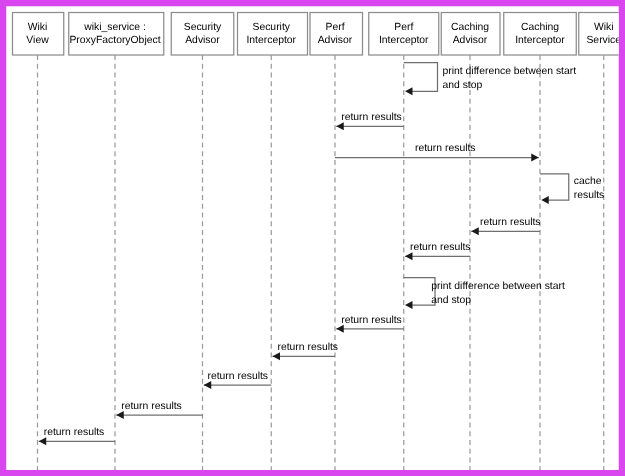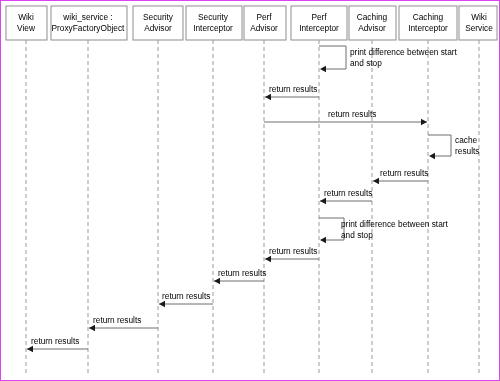--- a/index.html
+++ b/index.html
@@ -5,21 +5,21 @@
   html, body {
     margin: 0;
     padding: 0;
     background: #ffffff;
   }
   #canvas {
     position: relative;
     width: 500px;
     height: 381px;
     background: #ffffff;
-    border: 1px solid #d946ef;
+    border: 5px solid #d946ef;
     box-sizing: border-box;
     overflow: hidden;
     font-family: "Liberation Sans", sans-serif;
   }
   svg#diagram {
     position: absolute;
     left: 0;
     top: 0;
     width: 500px;
     height: 381px;

